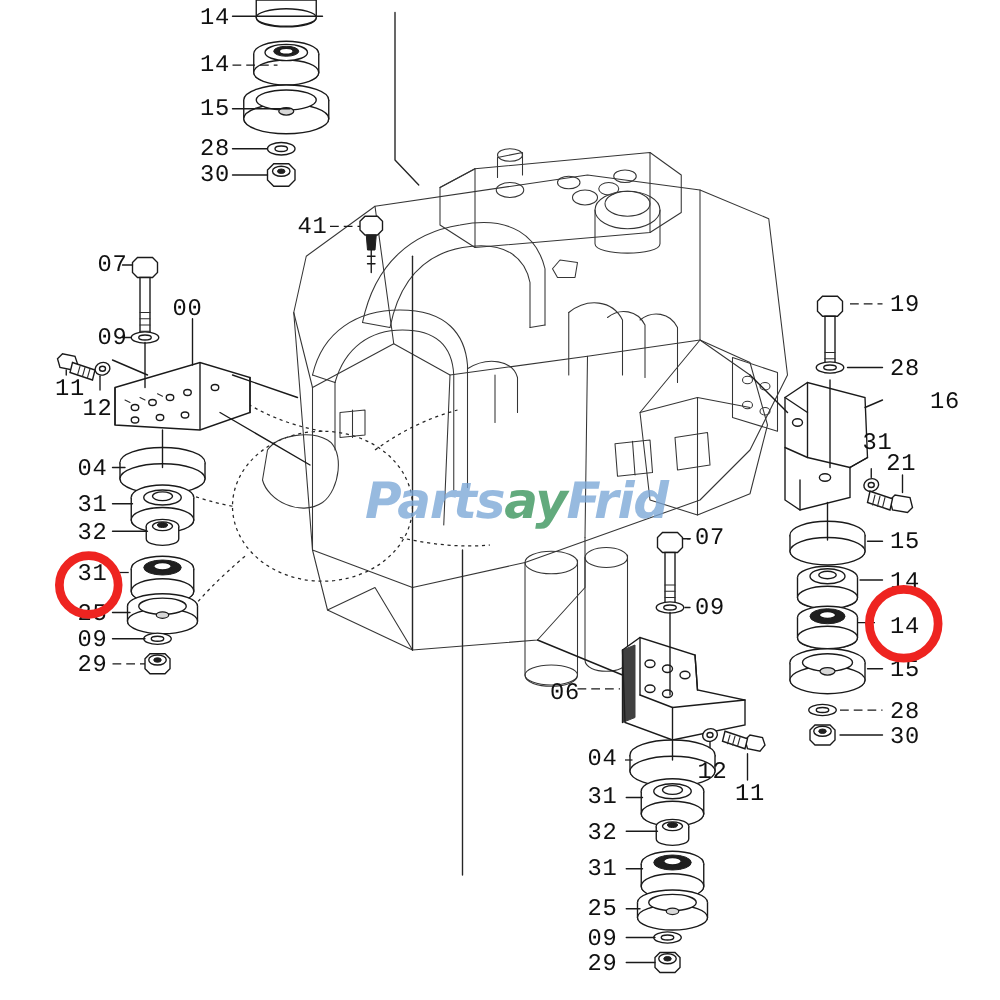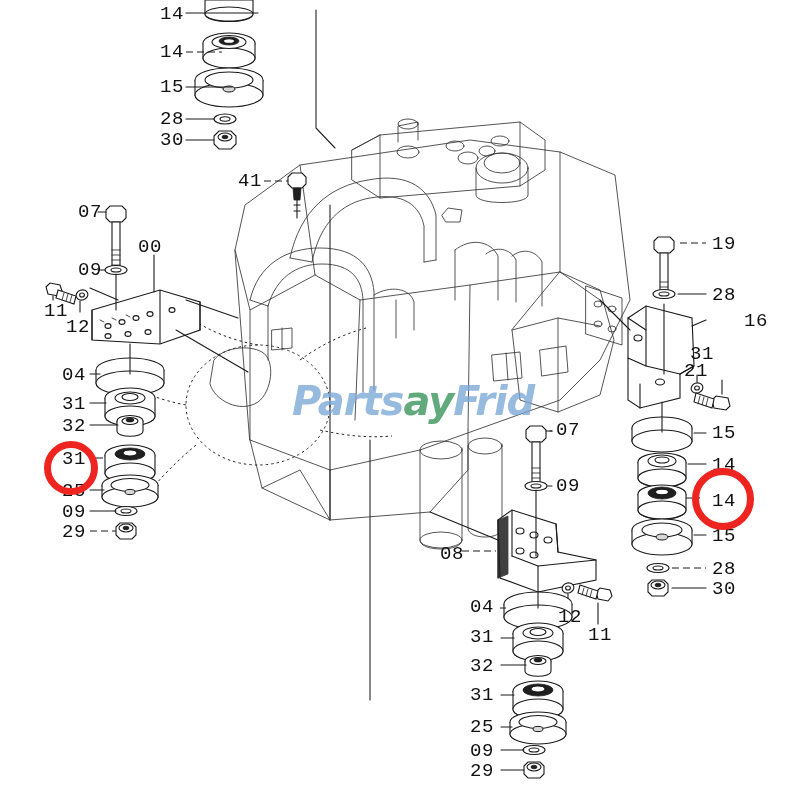--- a/index.html
+++ b/index.html
@@ -465,31 +465,31 @@
   <div class="callout-label" style="left:62px;  top:417px;">32</div>
   <div class="callout-label" style="left:62px;  top:450px;">31</div>
   <div class="callout-label" style="left:62px;  top:482px;">25</div>
   <div class="callout-label" style="left:62px;  top:503px;">09</div>
   <div class="callout-label" style="left:62px;  top:523px;">29</div>
 
   <div class="callout-label" style="left:712px; top:235px;">19</div>
   <div class="callout-label" style="left:712px; top:286px;">28</div>
   <div class="callout-label" style="left:744px; top:312px;">16</div>
   <div class="callout-label" style="left:690px; top:345px;">31</div>
-  <div class="callout-label" style="left:684px; top:362px;">21</div>
+  <div class="callout-label" style="left:709px; top:362px;">21</div>
   <div class="callout-label" style="left:712px; top:424px;">15</div>
   <div class="callout-label" style="left:712px; top:456px;">14</div>
   <div class="callout-label" style="left:712px; top:492px;">14</div>
   <div class="callout-label" style="left:712px; top:527px;">15</div>
   <div class="callout-label" style="left:712px; top:560px;">28</div>
   <div class="callout-label" style="left:712px; top:580px;">30</div>
 
   <div class="callout-label" style="left:556px; top:421px;">07</div>
   <div class="callout-label" style="left:556px; top:477px;">09</div>
-  <div class="callout-label" style="left:440px; top:545px;">08</div>
+  <div class="callout-label" style="left:440px; top:545px;">06</div>
   <div class="callout-label" style="left:470px; top:598px;">04</div>
   <div class="callout-label" style="left:558px; top:608px;">12</div>
   <div class="callout-label" style="left:588px; top:626px;">11</div>
   <div class="callout-label" style="left:470px; top:628px;">31</div>
   <div class="callout-label" style="left:470px; top:657px;">32</div>
   <div class="callout-label" style="left:470px; top:686px;">31</div>
   <div class="callout-label" style="left:470px; top:718px;">25</div>
   <div class="callout-label" style="left:470px; top:742px;">09</div>
   <div class="callout-label" style="left:470px; top:762px;">29</div>
 

